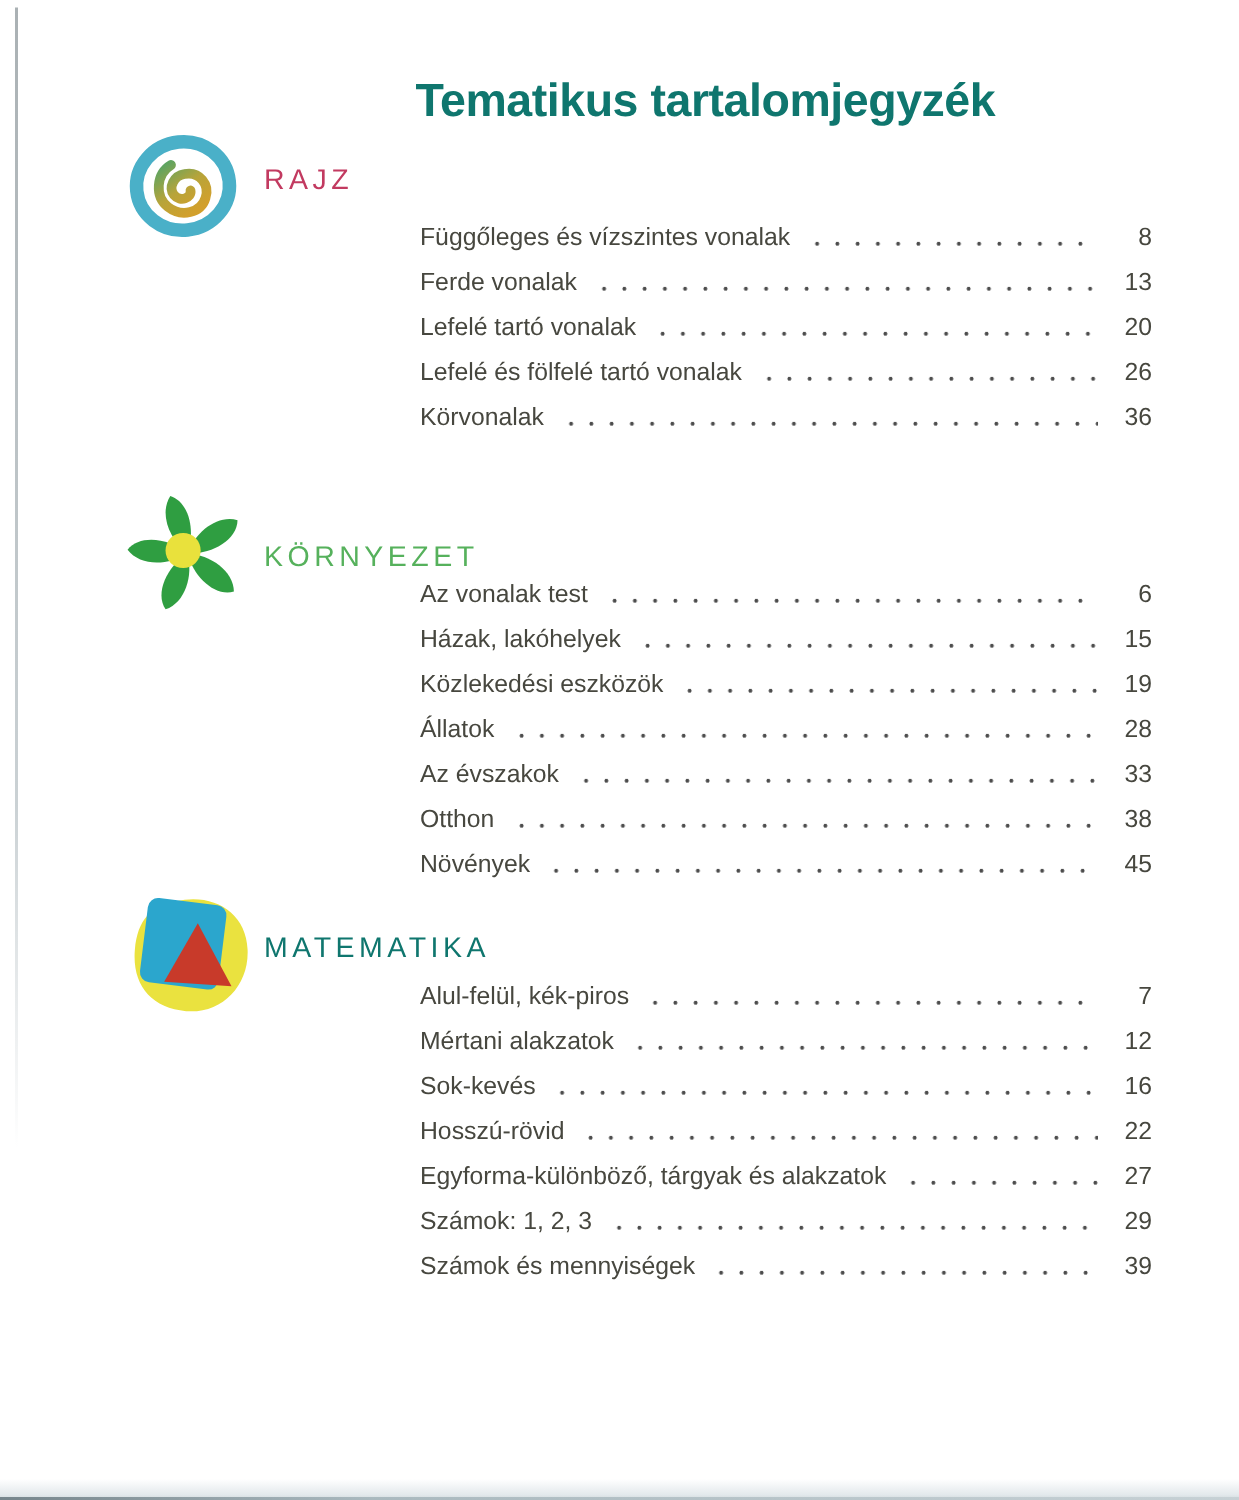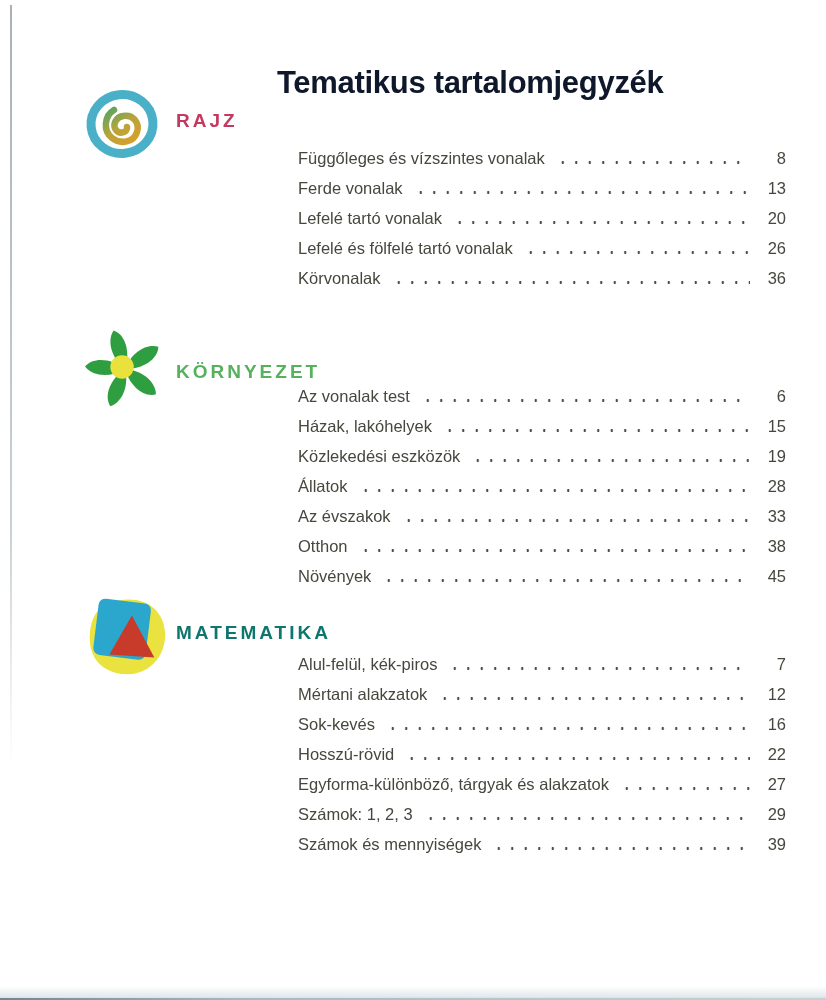--- a/index.html
+++ b/index.html
@@ -23,39 +23,39 @@
   .scan-bottom {
     position: absolute; left: 0; right: 0; bottom: 0; height: 14px;
     background: linear-gradient(rgba(255,255,255,0), #e3e9ec 75%, #cfd8dc);
   }
   .scan-bottom-edge {
     position: absolute; left: 0; bottom: 0; width: 100%; height: 2px;
     background: linear-gradient(90deg, #5f7077, #9fb0b6 30%, #c3ced2);
     opacity: .8;
   }
   .page-title {
-    position: absolute; left: 277px; top: 44px;
-    font-size: 31px; font-weight: bold; color: #0f172a;
+    position: absolute; left: 277px; top: 28px;
+    font-size: 31px; font-weight: bold; color: #0f766e;
     letter-spacing: -0.3px;
     white-space: nowrap;
   }
   .section-icon { position: absolute; }
   .icon-spiral  { left: 82px;  top: 85px; }
   .icon-flower  { left: 84px;  top: 326px; }
   .icon-shapes  { left: 86px;  top: 596px; }
   .section-header {
     position: absolute; left: 176px;
-    font-size: 19px; font-weight: bold;
+    font-size: 19px; font-weight: normal;
     letter-spacing: 3px; white-space: nowrap;
   }
   .header-rajz       { top: 110px; }
   .header-kornyezet  { top: 350px; margin-top: 11px; }
   .header-matematika { top: 622px; }
   .toc-rows {
-    position: absolute; left: 280px; width: 488px; margin-left: 18px;
+    position: absolute; left: 280px; width: 488px;
   }
   .rows-rajz       { top: 143px; }
   .rows-kornyezet  { top: 381px; }
   .rows-matematika { top: 649px; }
   .toc-row {
     display: flex; align-items: center;
     height: 30px;
     font-size: 16.5px; color: #47473f;
   }
   .entry-label { white-space: nowrap; }

